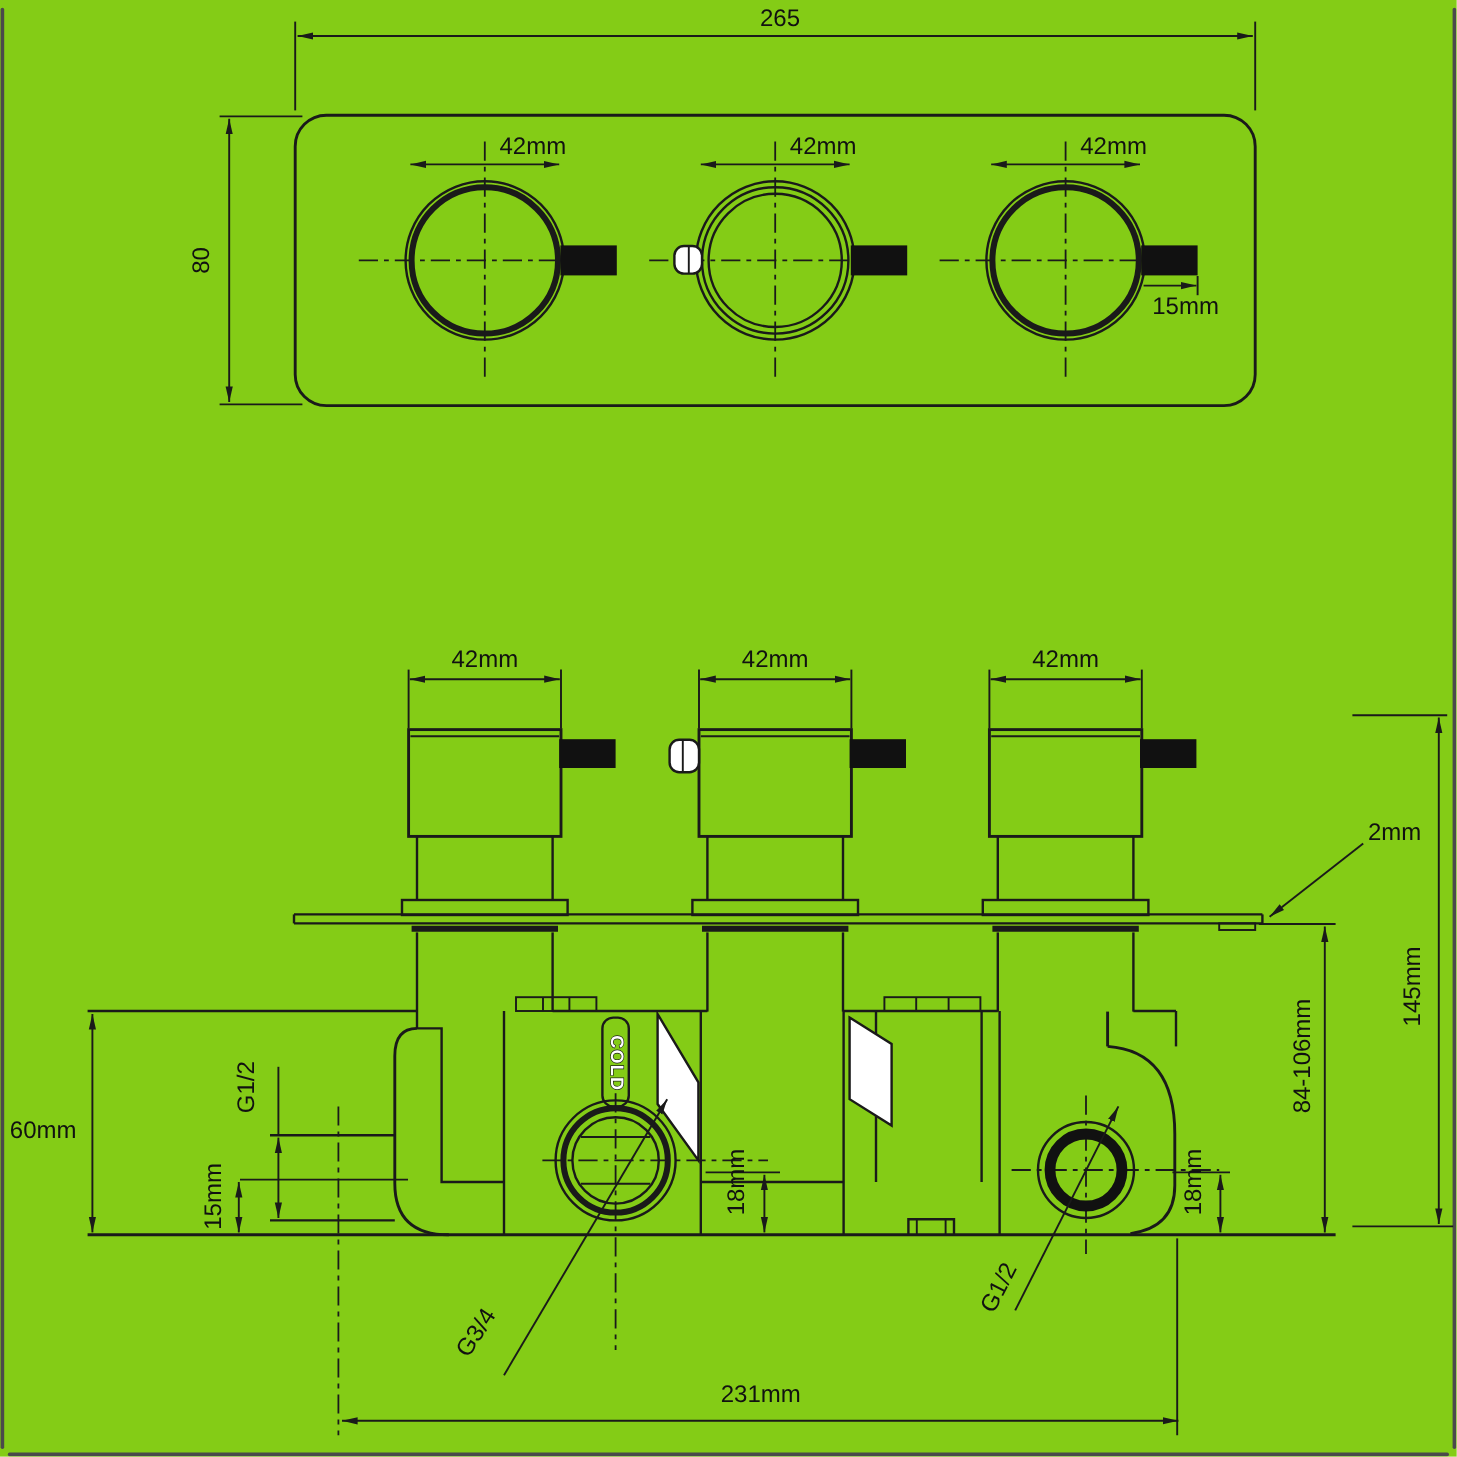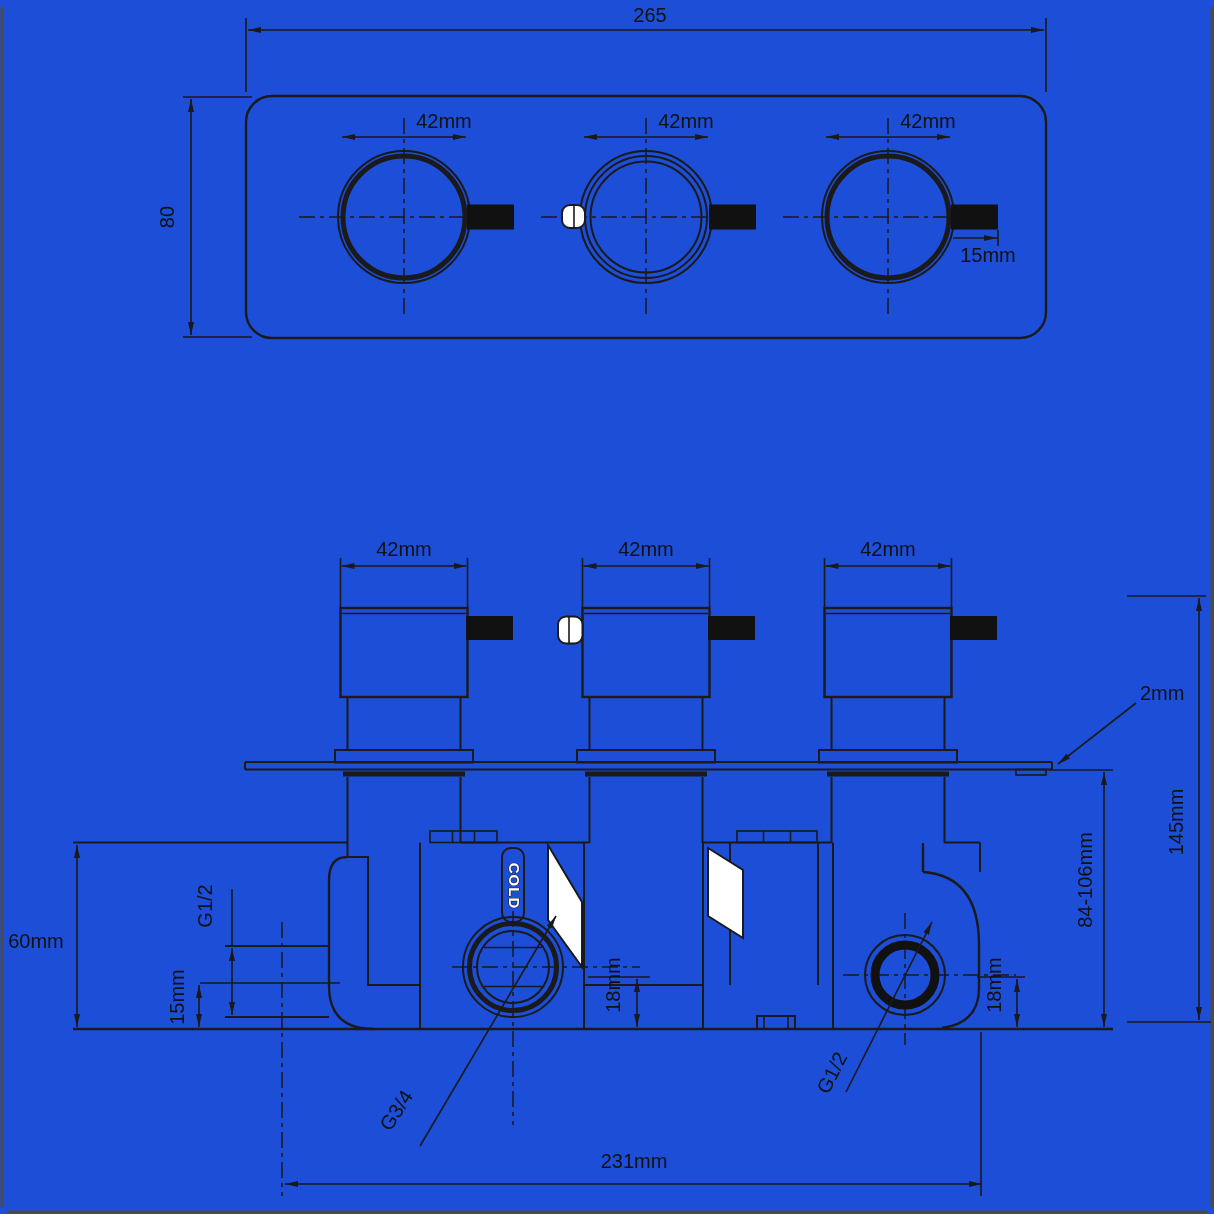--- a/index.html
+++ b/index.html
@@ -1,16 +1,16 @@
 <!DOCTYPE html>
 <html><head>
 <meta charset="utf-8">
 <style>
   html,body{margin:0;padding:0;background:#ffffff;}
-  .page{width:1214px;height:1214px;position:relative;background:#1d4ed8;overflow:hidden;}
+  .page{width:1214px;height:1214px;position:relative;background:#84cc16;overflow:hidden;}
   svg{display:block;}
   .ln{stroke:#1a1a1a;fill:none;stroke-width:2.4;}
   .ln2{stroke:#1a1a1a;fill:none;stroke-width:2;}
   .thin{stroke:#1a1a1a;fill:none;stroke-width:1.6;}
   .thick{stroke:#1a1a1a;fill:none;stroke-width:5;}
   .dim{stroke:#1a1a1a;fill:none;stroke-width:1.6;}
   .cl{stroke:#1a1a1a;fill:none;stroke-width:1.5;stroke-dasharray:16 5 4 5;}
   .blk{fill:#111111;stroke:none;}
   .whitefill{fill:#ffffff;stroke:#1a1a1a;stroke-width:2;}
   .txt{font-family:"Liberation Sans",sans-serif;font-size:20px;fill:#111;}

